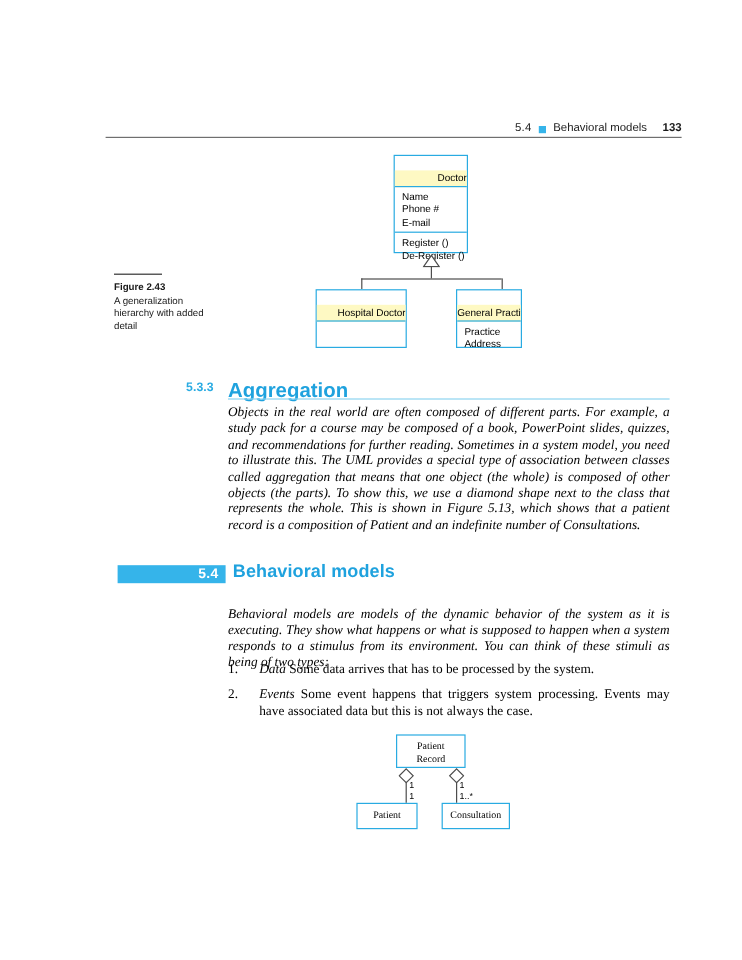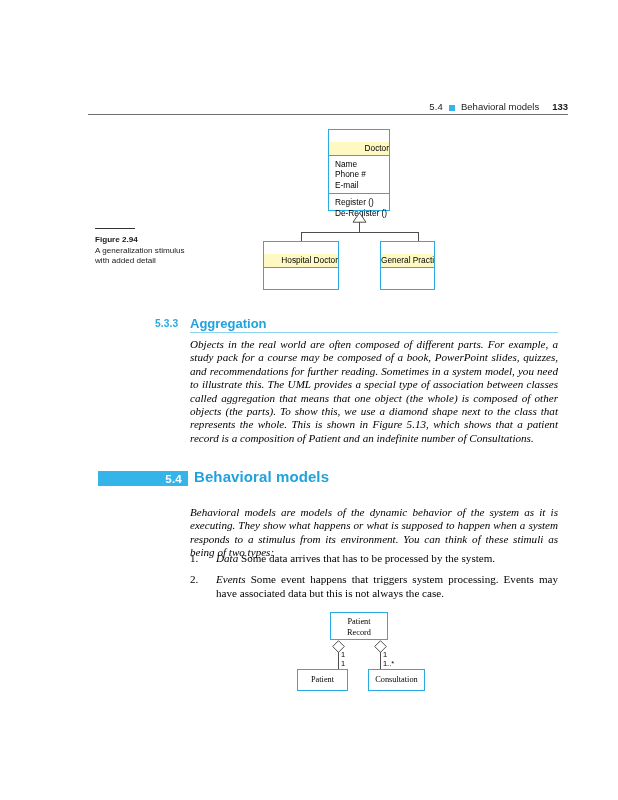--- a/index.html
+++ b/index.html
@@ -146,21 +146,21 @@
   .h3wrap { position: absolute; left: 155px; top: 316px; width: 403px; }
   .h3num {
     position: absolute; left: 0; top: 2px;
     font-family: "Liberation Sans", sans-serif;
     font-size: 10.2px; font-weight: bold; color: #29ABE2;
     letter-spacing: .1px;
   }
   .h3title {
     position: absolute; left: 35px; top: 0;
     font-family: "Liberation Sans", sans-serif;
-    font-size: 13px; font-weight: bold; color: #1FA2DE;
+    font-size: 17px; font-weight: bold; color: #1FA2DE;
   }
   .h3rule {
     position: absolute; left: 35px; top: 16px; width: 368px;
     height: 1px; background: #8ED4F0;
   }
 
   
   .h2bar {
     position: absolute;
     left: 98px; top: 471px;
@@ -206,22 +206,22 @@
   <div class="runhead">
     <span class="secnum">5.4</span>
     <span class="sqr"></span>
     <span class="title">Behavioral models</span>
     <span class="pageno">133</span>
   </div>
   <div class="headrule"></div>
 
   <div class="figcap" style="top:228px;">
     <div class="caprule"></div>
-    <b>Figure 2.94</b>
-    <div>A generalization stimulus with added detail</div>
+    <b>Figure 2.43</b>
+    <div>A generalization hierarchy with added detail</div>
   </div>
 
   <div>
 
     <div class="uml-box" style="left:328px; top:129px; width:62px; height:82px;">
       <div class="uml-head">Doctor</div>
       <div class="uml-sec">
         <div>Name</div>
         <div>Phone #</div>
         <div>E-mail</div>
@@ -244,20 +244,24 @@
 
     <div class="ln-v" style="left:301px; top:232px; height:9px;"></div>
     <div class="ln-v" style="left:418px; top:232px; height:9px;"></div>
 
     <div class="uml-box" style="left:263px; top:241px; width:76px; height:49px;">
       <div class="uml-head">Hospital Doctor</div>
     </div>
 
     <div class="uml-box" style="left:380px; top:241px; width:55px; height:49px;">
       <div class="uml-head">General Practitioner</div>
+      <div class="uml-sec">
+        <div>Practice</div>
+        <div>Address</div>
+      </div>
     </div>
   </div>
 
   <div class="h3wrap">
     <span class="h3num">5.3.3</span>
     <span class="h3title">Aggregation</span>
     <span class="h3rule"></span>
   </div>
 
   <div class="col" style="top:338px;">

